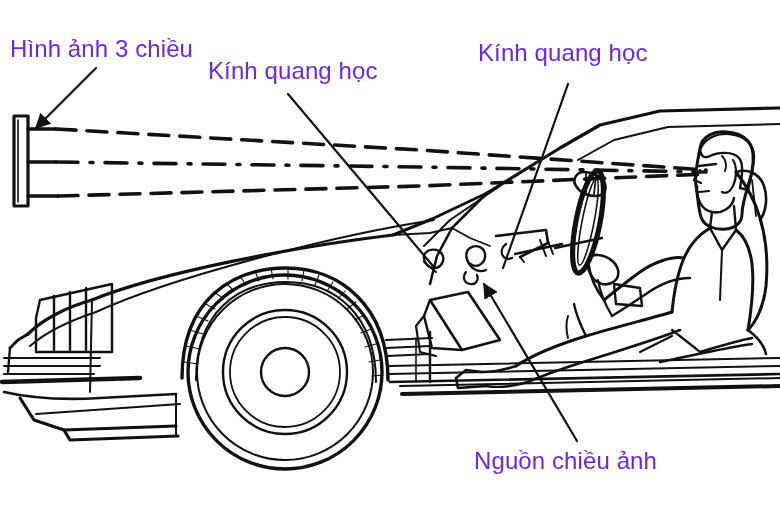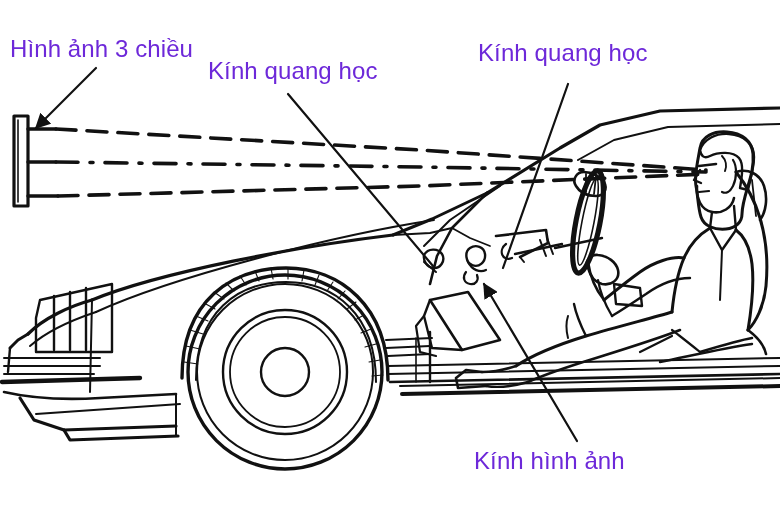--- a/index.html
+++ b/index.html
@@ -262,15 +262,15 @@
 
     </g>
   </svg>
 
   <div class="lbl" id="label-hologram">Hình ảnh 3 chiều</div>
 
   <div class="lbl" id="label-optic-1">Kính quang học</div>
 
   <div class="lbl" id="label-optic-2">Kính quang học</div>
 
-  <div class="lbl" id="label-source">Kính hình ảnh</div>
+  <div class="lbl" id="label-source">Nguồn chiều ảnh</div>
 
 </div>
 
 </body></html>

